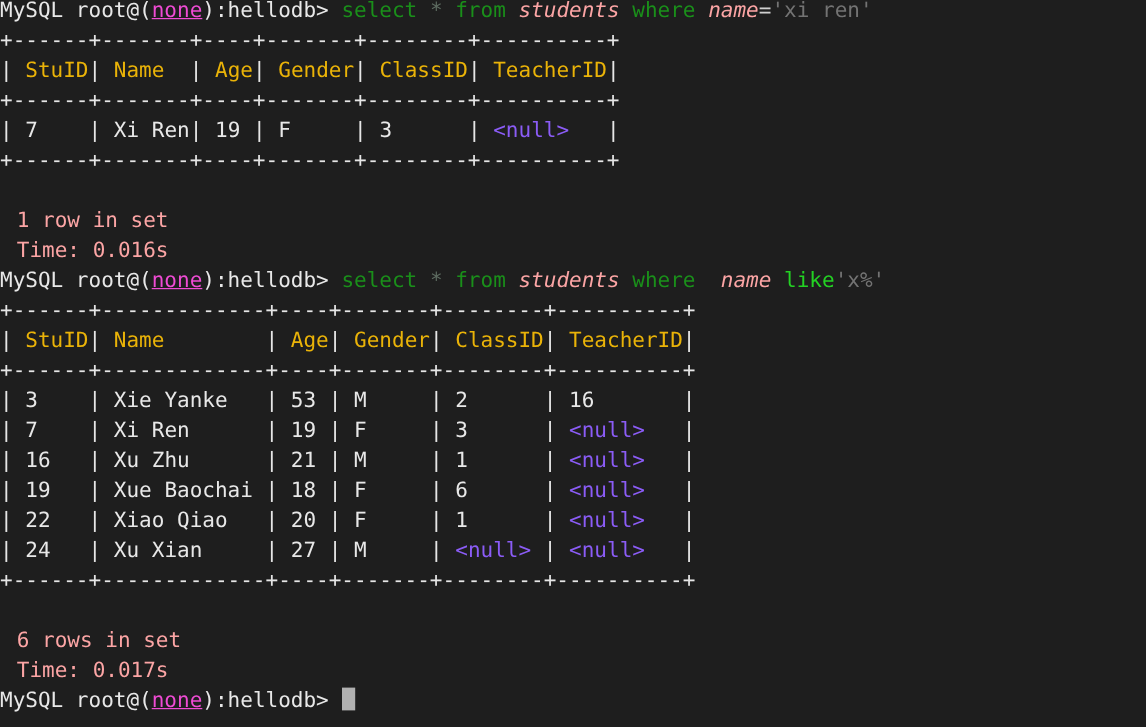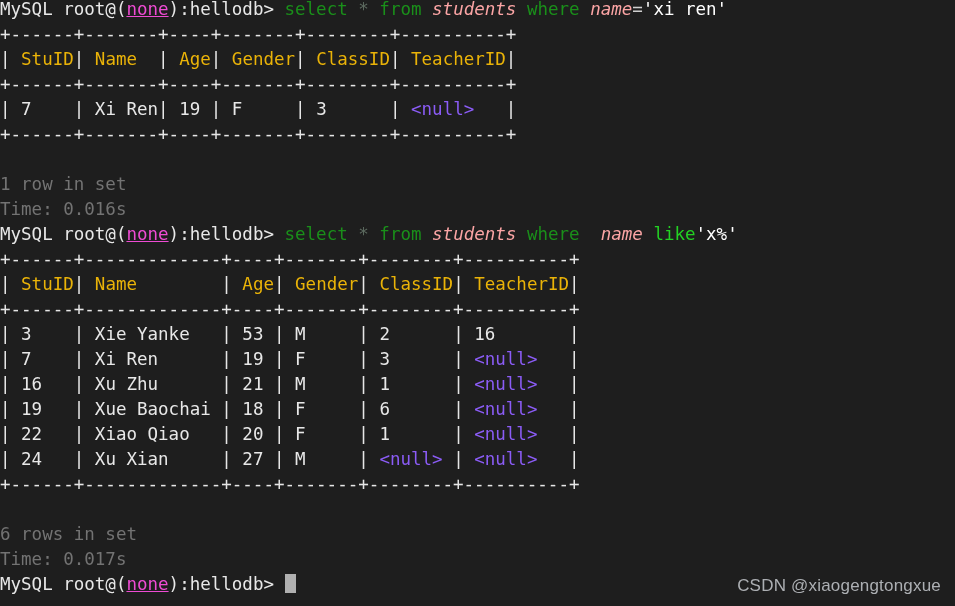--- a/index.html
+++ b/index.html
@@ -32,27 +32,27 @@
     white-space: pre;
     display: block;
   }
   
   .c-white   { color: #fca5a5; font-style: italic; }
   .c-prompt  { color: #e8e8e8; }
   .c-magenta { color: #ef4bd4; text-decoration: underline; }
   .c-kw      { color: #1a8f1a; text-align: center; }          
   .c-kw-br   { color: #23d123; }          
   .c-star    { color: #5d6b60; }
-  .c-str     { color: #ffffff; }
+  .c-str     { color: #737373; }
   .c-eq      { color: #cfcfcf; }
   .c-border  { color: #e6e6e6; }
   .c-header  { color: #eab308; }
   .c-val     { color: #e8e8e8; }
   .c-null    { color: #8b5cf6; }
-  .c-info    { color: #737373; }
+  .c-info    { color: #fca5a5; padding-left: 14px; }
   .cursor {
     display: inline-block;
     width: 11px;
     height: 19px;
     background: #b0b0b0;
     vertical-align: -3px;
   }
   #watermark {
     position: absolute;
     right: 14px;
@@ -62,14 +62,13 @@
     font-size: 17px;
     letter-spacing: 0.2px;
     opacity: 0.92;
   }
 </style>
 </head>
 <body>
 
 <div id="screen">
   <div class="term" id="terminal-output"><span class="line"><span class="c-prompt">MySQL root@(</span><span class="c-magenta">none</span><span class="c-prompt">):hellodb&gt;</span><span class="c-prompt"> </span><span class="c-kw">select</span><span class="c-prompt"> </span><span class="c-star">*</span><span class="c-prompt"> </span><span class="c-kw">from</span><span class="c-prompt"> </span><span class="c-white">students</span><span class="c-prompt"> </span><span class="c-kw">where</span><span class="c-prompt"> </span><span class="c-white">name</span><span class="c-eq">=</span><span class="c-str">'xi ren'</span></span><span class="line"><span class="c-border">+------+-------+----+-------+--------+----------+</span></span><span class="line"><span class="c-border">|</span><span class="c-header"> StuID</span><span class="c-border">|</span><span class="c-header"> Name  </span><span class="c-border">|</span><span class="c-header"> Age</span><span class="c-border">|</span><span class="c-header"> Gender</span><span class="c-border">|</span><span class="c-header"> ClassID</span><span class="c-border">|</span><span class="c-header"> TeacherID</span><span class="c-border">|</span></span><span class="line"><span class="c-border">+------+-------+----+-------+--------+----------+</span></span><span class="line"><span class="c-border">|</span><span class="c-val"> 7    </span><span class="c-border">|</span><span class="c-val"> Xi Ren</span><span class="c-border">|</span><span class="c-val"> 19 </span><span class="c-border">|</span><span class="c-val"> F     </span><span class="c-border">|</span><span class="c-val"> 3      </span><span class="c-border">|</span><span class="c-null"> &lt;null&gt;   </span><span class="c-border">|</span></span><span class="line"><span class="c-border">+------+-------+----+-------+--------+----------+</span></span><span class="line"> </span><span class="line"><span class="c-info">1 row in set</span></span><span class="line"><span class="c-info">Time: 0.016s</span></span><span class="line"><span class="c-prompt">MySQL root@(</span><span class="c-magenta">none</span><span class="c-prompt">):hellodb&gt;</span><span class="c-prompt"> </span><span class="c-kw">select</span><span class="c-prompt"> </span><span class="c-star">*</span><span class="c-prompt"> </span><span class="c-kw">from</span><span class="c-prompt"> </span><span class="c-white">students</span><span class="c-prompt"> </span><span class="c-kw">where</span><span class="c-prompt">  </span><span class="c-white">name</span><span class="c-prompt"> </span><span class="c-kw-br">like</span><span class="c-str">'x%'</span></span><span class="line"><span class="c-border">+------+-------------+----+-------+--------+----------+</span></span><span class="line"><span class="c-border">|</span><span class="c-header"> StuID</span><span class="c-border">|</span><span class="c-header"> Name        </span><span class="c-border">|</span><span class="c-header"> Age</span><span class="c-border">|</span><span class="c-header"> Gender</span><span class="c-border">|</span><span class="c-header"> ClassID</span><span class="c-border">|</span><span class="c-header"> TeacherID</span><span class="c-border">|</span></span><span class="line"><span class="c-border">+------+-------------+----+-------+--------+----------+</span></span><span class="line"><span class="c-border">|</span><span class="c-val"> 3    </span><span class="c-border">|</span><span class="c-val"> Xie Yanke   </span><span class="c-border">|</span><span class="c-val"> 53 </span><span class="c-border">|</span><span class="c-val"> M     </span><span class="c-border">|</span><span class="c-val"> 2      </span><span class="c-border">|</span><span class="c-val"> 16       </span><span class="c-border">|</span></span><span class="line"><span class="c-border">|</span><span class="c-val"> 7    </span><span class="c-border">|</span><span class="c-val"> Xi Ren      </span><span class="c-border">|</span><span class="c-val"> 19 </span><span class="c-border">|</span><span class="c-val"> F     </span><span class="c-border">|</span><span class="c-val"> 3      </span><span class="c-border">|</span><span class="c-null"> &lt;null&gt;   </span><span class="c-border">|</span></span><span class="line"><span class="c-border">|</span><span class="c-val"> 16   </span><span class="c-border">|</span><span class="c-val"> Xu Zhu      </span><span class="c-border">|</span><span class="c-val"> 21 </span><span class="c-border">|</span><span class="c-val"> M     </span><span class="c-border">|</span><span class="c-val"> 1      </span><span class="c-border">|</span><span class="c-null"> &lt;null&gt;   </span><span class="c-border">|</span></span><span class="line"><span class="c-border">|</span><span class="c-val"> 19   </span><span class="c-border">|</span><span class="c-val"> Xue Baochai </span><span class="c-border">|</span><span class="c-val"> 18 </span><span class="c-border">|</span><span class="c-val"> F     </span><span class="c-border">|</span><span class="c-val"> 6      </span><span class="c-border">|</span><span class="c-null"> &lt;null&gt;   </span><span class="c-border">|</span></span><span class="line"><span class="c-border">|</span><span class="c-val"> 22   </span><span class="c-border">|</span><span class="c-val"> Xiao Qiao   </span><span class="c-border">|</span><span class="c-val"> 20 </span><span class="c-border">|</span><span class="c-val"> F     </span><span class="c-border">|</span><span class="c-val"> 1      </span><span class="c-border">|</span><span class="c-null"> &lt;null&gt;   </span><span class="c-border">|</span></span><span class="line"><span class="c-border">|</span><span class="c-val"> 24   </span><span class="c-border">|</span><span class="c-val"> Xu Xian     </span><span class="c-border">|</span><span class="c-val"> 27 </span><span class="c-border">|</span><span class="c-val"> M     </span><span class="c-border">|</span><span class="c-null"> &lt;null&gt; </span><span class="c-border">|</span><span class="c-null"> &lt;null&gt;   </span><span class="c-border">|</span></span><span class="line"><span class="c-border">+------+-------------+----+-------+--------+----------+</span></span><span class="line"> </span><span class="line"><span class="c-info">6 rows in set</span></span><span class="line"><span class="c-info">Time: 0.017s</span></span><span class="line"><span class="c-prompt">MySQL root@(</span><span class="c-magenta">none</span><span class="c-prompt">):hellodb&gt;</span><span class="c-prompt"> </span><span class="cursor"></span></span></div>
-  <div id="watermark">CSDN @xiaogengtongxue</div>
 </div>
 
 </body></html>

